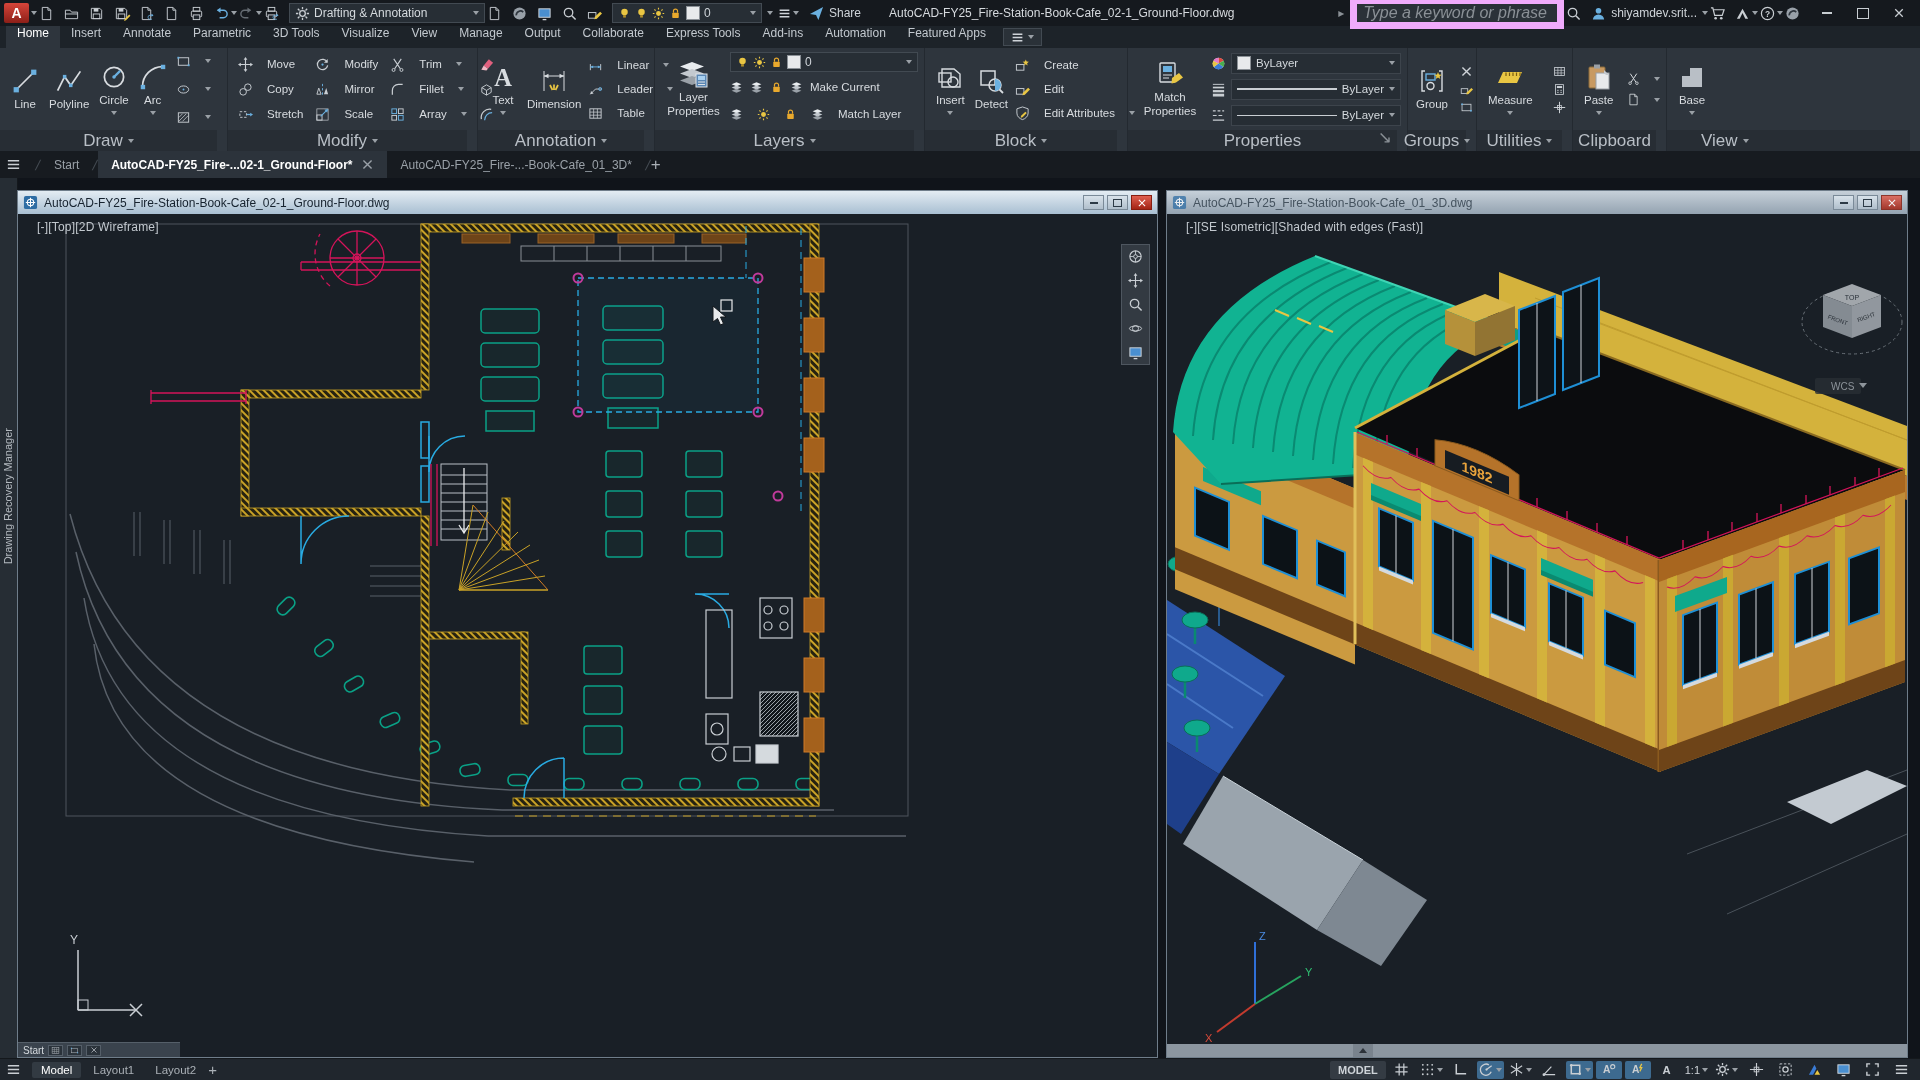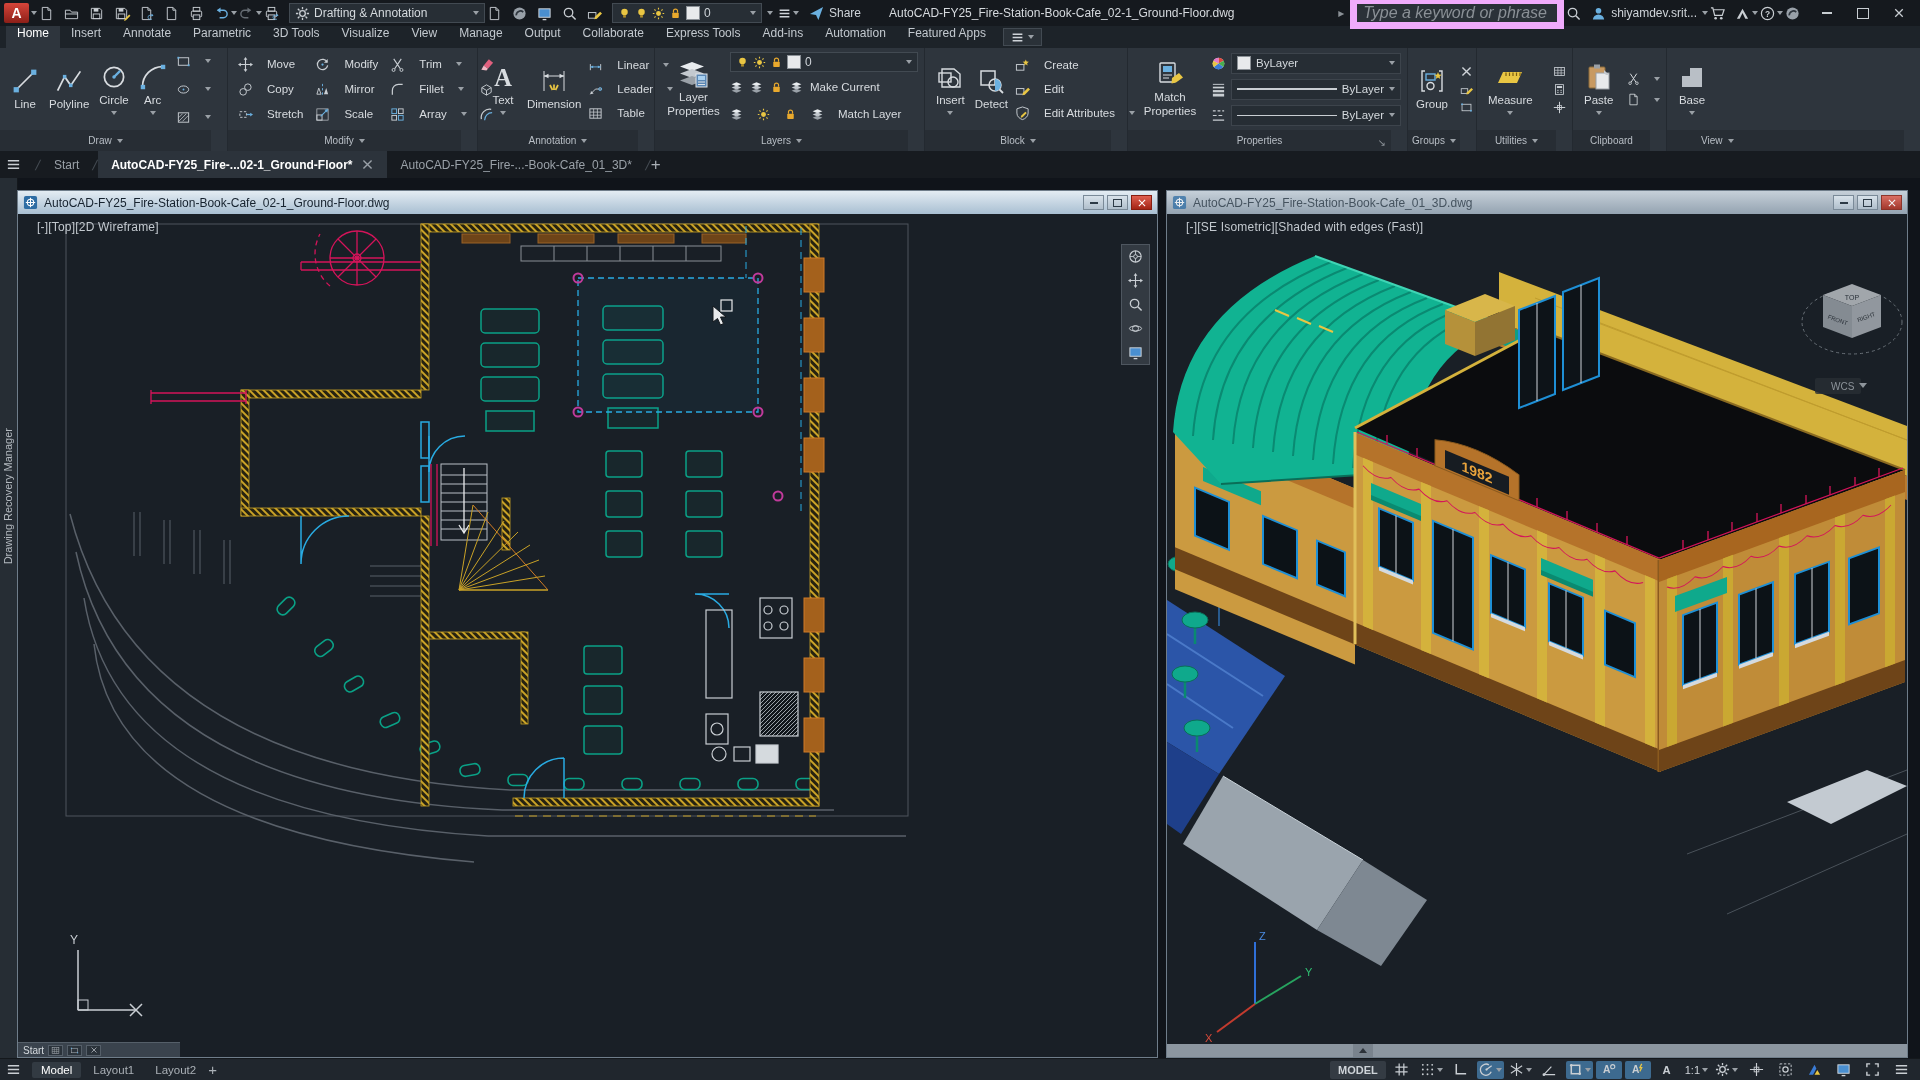--- a/index.html
+++ b/index.html
@@ -32,22 +32,22 @@
   .rtabs{position:absolute;top:26px;left:0;right:0;height:22px;background:#1d2329;display:flex;
          align-items:stretch;padding-left:6px;z-index:49;}
   .rtab{display:flex;padding:0 11px;color:#c3c9cf;font-size:12px;}
   .rtab.active{background:#2e353d;color:#ffffff;}
   .rchip{display:flex;align-items:center;gap:4px;margin-left:6px;padding:0 7px;background:#2a3138;
          border:1px solid #424a52;height:16px;align-self:center;}
   
   .ribbon{position:absolute;top:48px;left:0;right:0;height:103px;background:#2e353d;z-index:48;}
   .panel{position:absolute;top:0;bottom:0;border-right:1px solid #232930;box-sizing:border-box;}
   .pbody{position:absolute;top:0;left:0;right:0;height:82px;display:flex;align-items:center;padding:0 6px;box-sizing:border-box;}
-  .plabel{position:absolute;bottom:0;left:0;right:16px;height:21px;background:#272d34;display:flex;
-          align-items:center;justify-content:center;color:#b9bfc6;font-size:10px;gap:5px;}
+  .plabel{position:absolute;bottom:0;left:0;right:10px;height:21px;background:#272d34;display:flex;
+          align-items:center;justify-content:center;color:#b9bfc6;font-size:17px;gap:5px;}
   .bigbtn{display:flex;flex-direction:column;align-items:center;justify-content:center;gap:3px;
           color:#d8dce0;font-size:11.5px;padding:2px 5px;height:76px;text-align:center;line-height:1.15;}
   .smrow{display:flex;align-items:center;gap:14px;color:#d8dce0;font-size:11.5px;height:24px;white-space:nowrap;}
   .col{display:flex;flex-direction:column;justify-content:flex-start;}
   .mgrid{display:grid;grid-template-columns:auto auto auto auto;column-gap:12px;align-items:center;padding:0 4px;}
   .ddrow{display:flex;align-items:center;gap:5px;height:24px;}
   .dd{flex:1;background:#262d34;border:1px solid #3d444c;height:19px;display:flex;align-items:center;
       gap:5px;padding:0 5px;font-size:11.5px;color:#d5dade;}
   .ddline{flex:1;height:2px;background:#c9ced3;}
   

